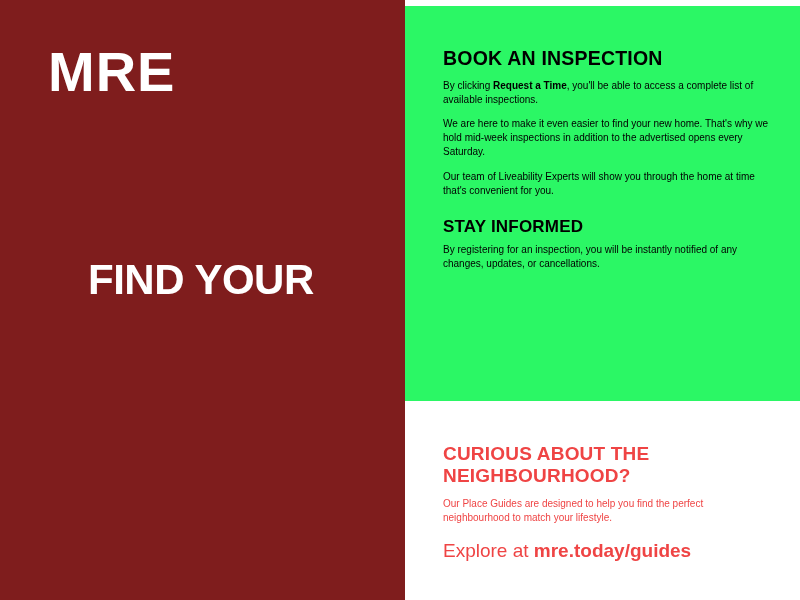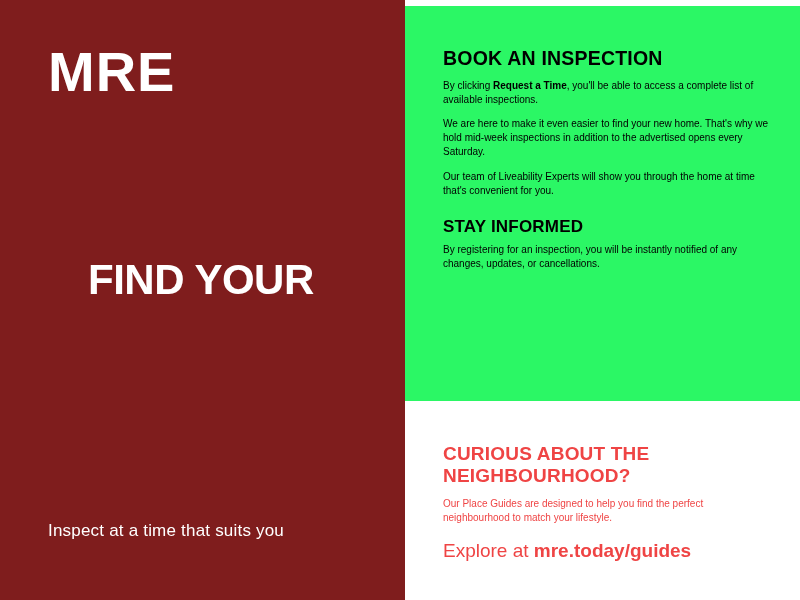--- a/index.html
+++ b/index.html
@@ -129,21 +129,20 @@
 </head>
 <body>
 
 <div class="page">
 
   <div class="left-panel">
     <div class="brand">MRE</div>
     <div class="headline">
       <span class="line">FIND YOUR</span>
     </div>
-    <div class="tagline">Inspect at a time that suits you</div>
   </div>
 
   <div class="right-col">
 
     <div class="green-panel">
 
       <h2 class="sec-title">BOOK AN INSPECTION</h2>
       <p class="body"><span>By clicking </span><span class="strong">Request a Time</span><span>, you'll be able to access a complete list of available inspections.</span></p>
       <p class="body">We are here to make it even easier to find your new home. That's why we hold mid-week inspections in addition to the advertised opens every Saturday.</p>
 

